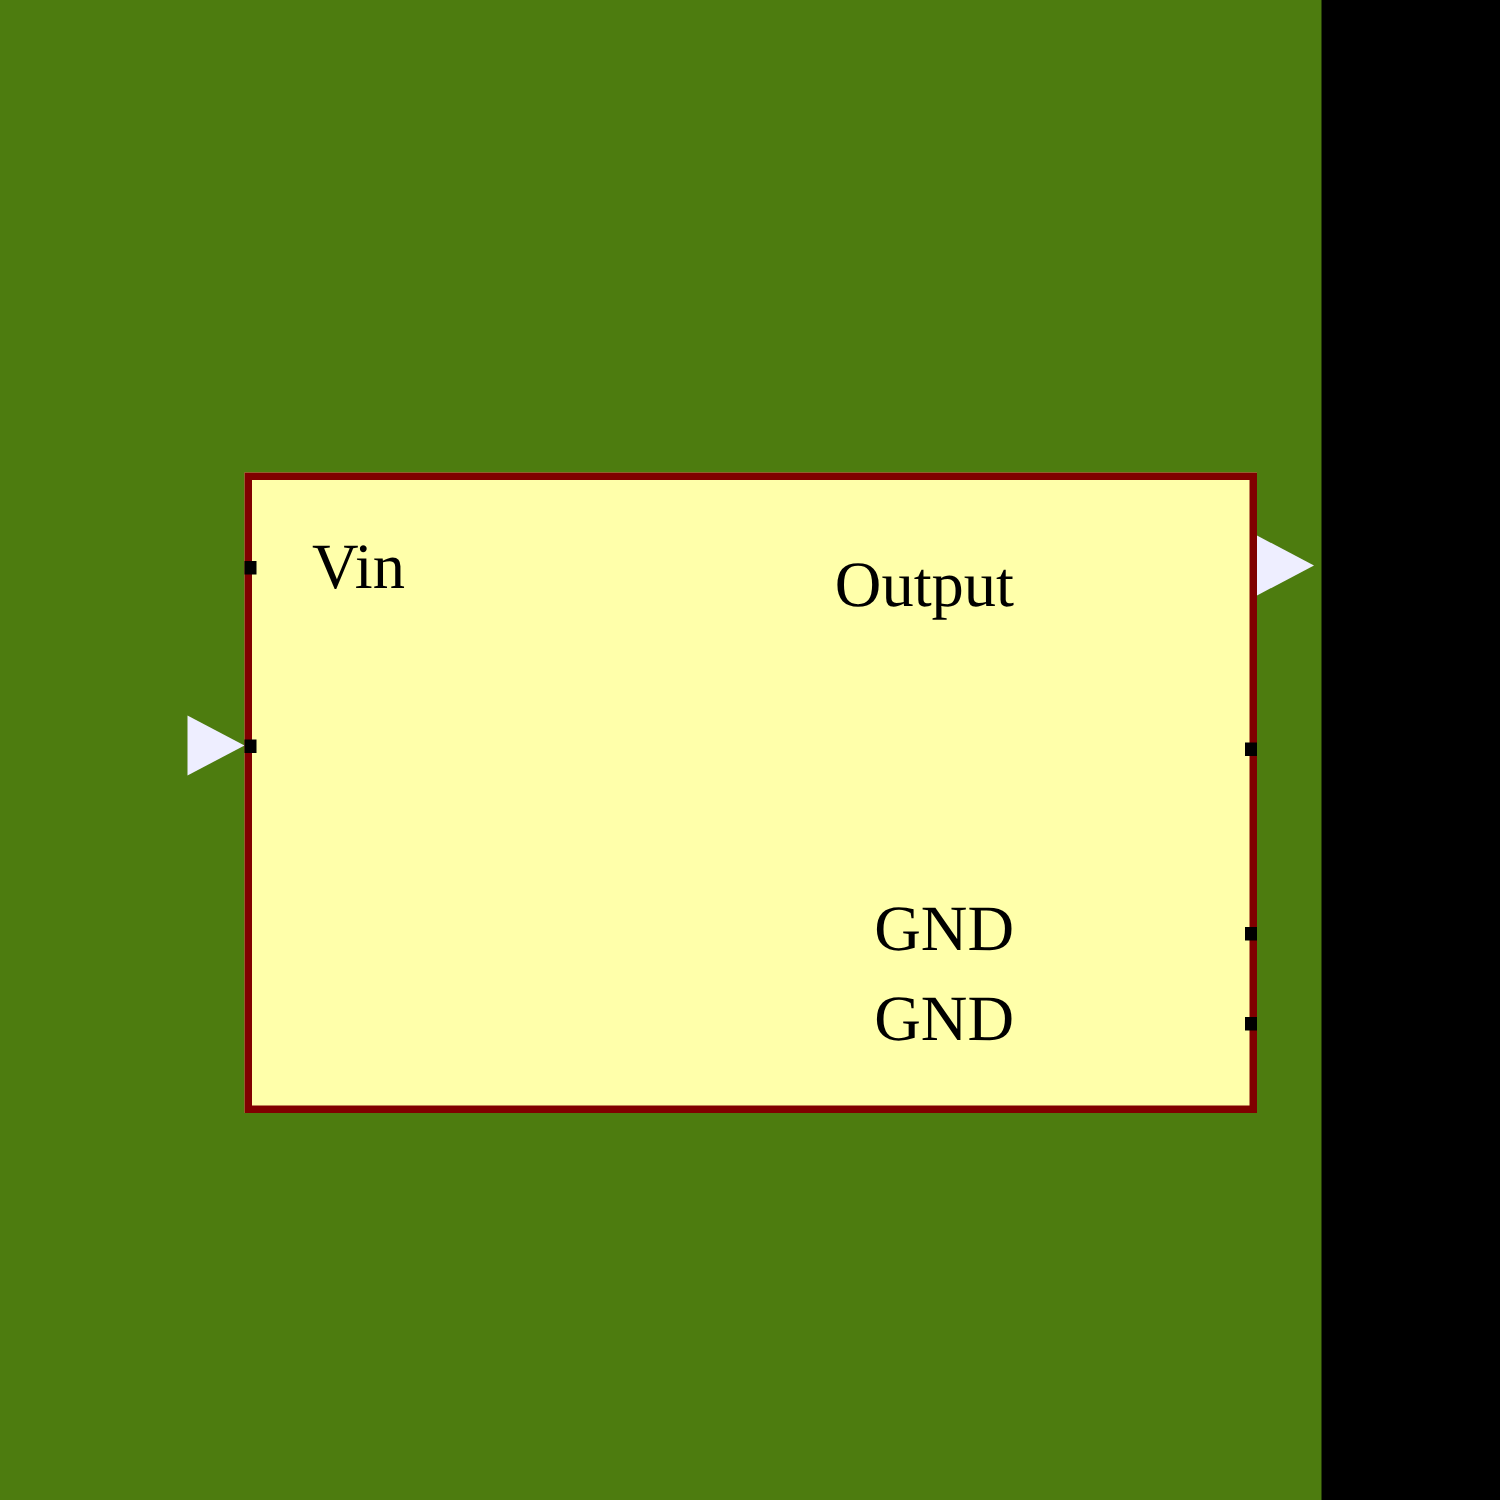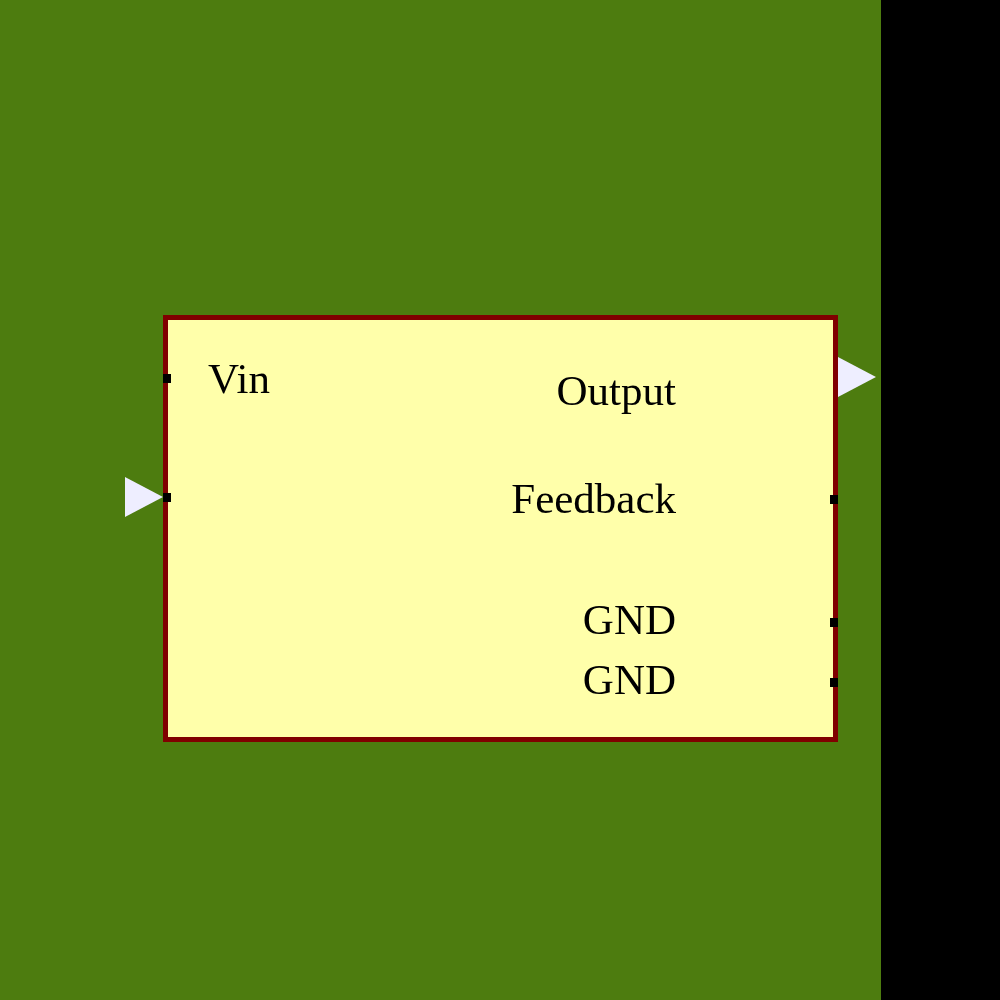--- a/index.html
+++ b/index.html
@@ -101,21 +101,20 @@
   <div class="pin-notch notch-left" style="top:374px;"></div>
   <div class="pin-label left lbl-vin">Vin</div>
 
   <div class="pin-arrow arrow-in" style="left:125px; top:477px;"></div>
   <div class="pin-notch notch-left" style="top:493px;"></div>
 
   <div class="pin-arrow arrow-out" style="left:838px; top:357px;"></div>
   <div class="pin-label right lbl-output">Output</div>
 
   <div class="pin-notch notch-right" style="top:495px;"></div>
-  <div class="pin-label right lbl-feedback">Feedback</div>
 
   <div class="pin-notch notch-right" style="top:618px;"></div>
   <div class="pin-label right lbl-gnd1">GND</div>
 
   <div class="pin-notch notch-right" style="top:678px;"></div>
   <div class="pin-label right lbl-gnd2">GND</div>
 
 </div>
 
 </body></html>

